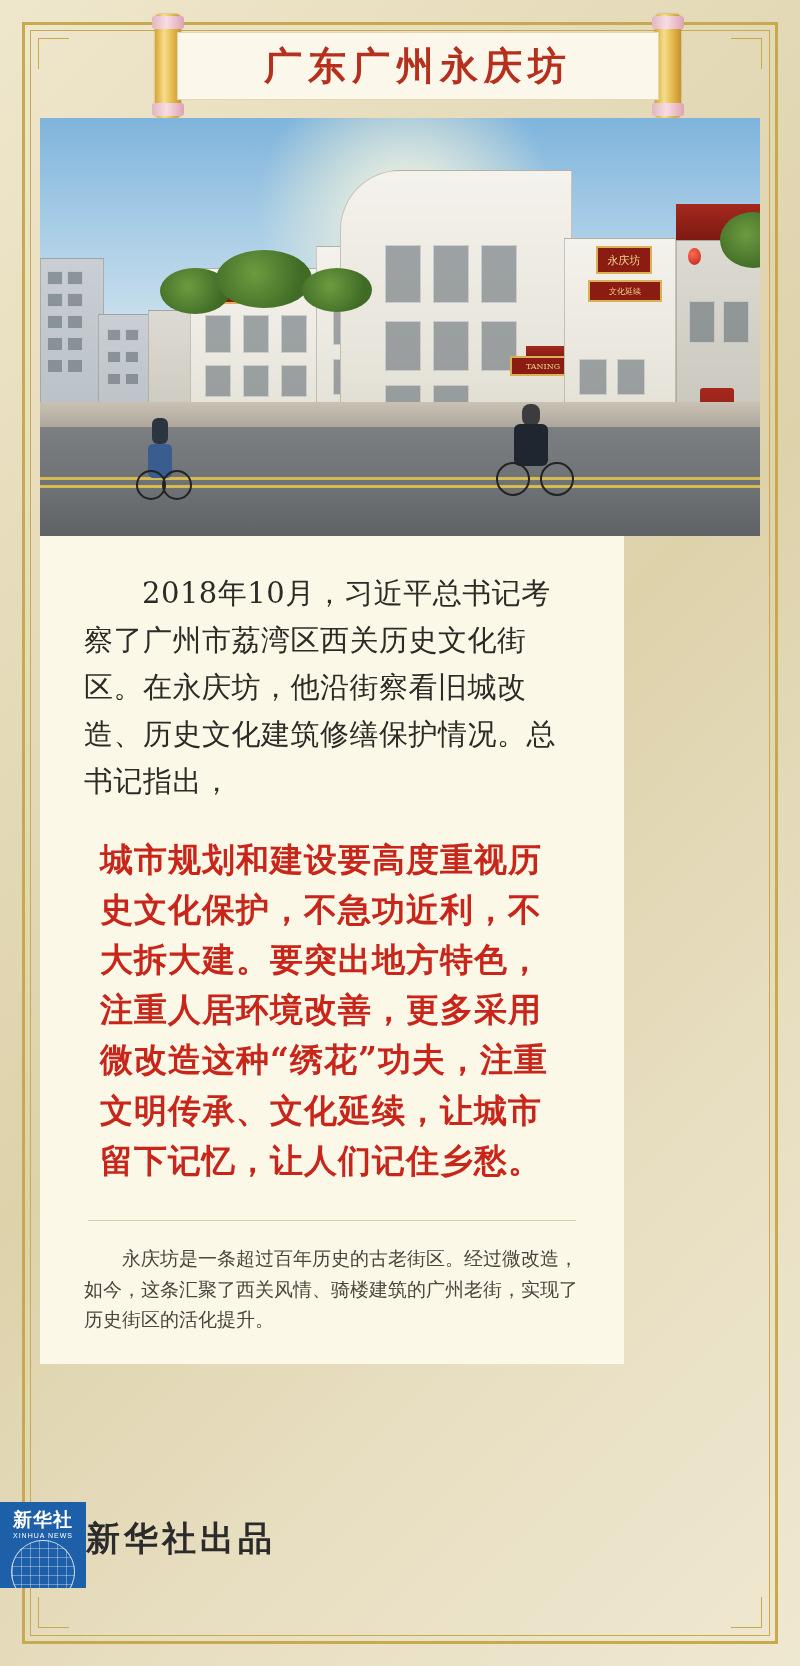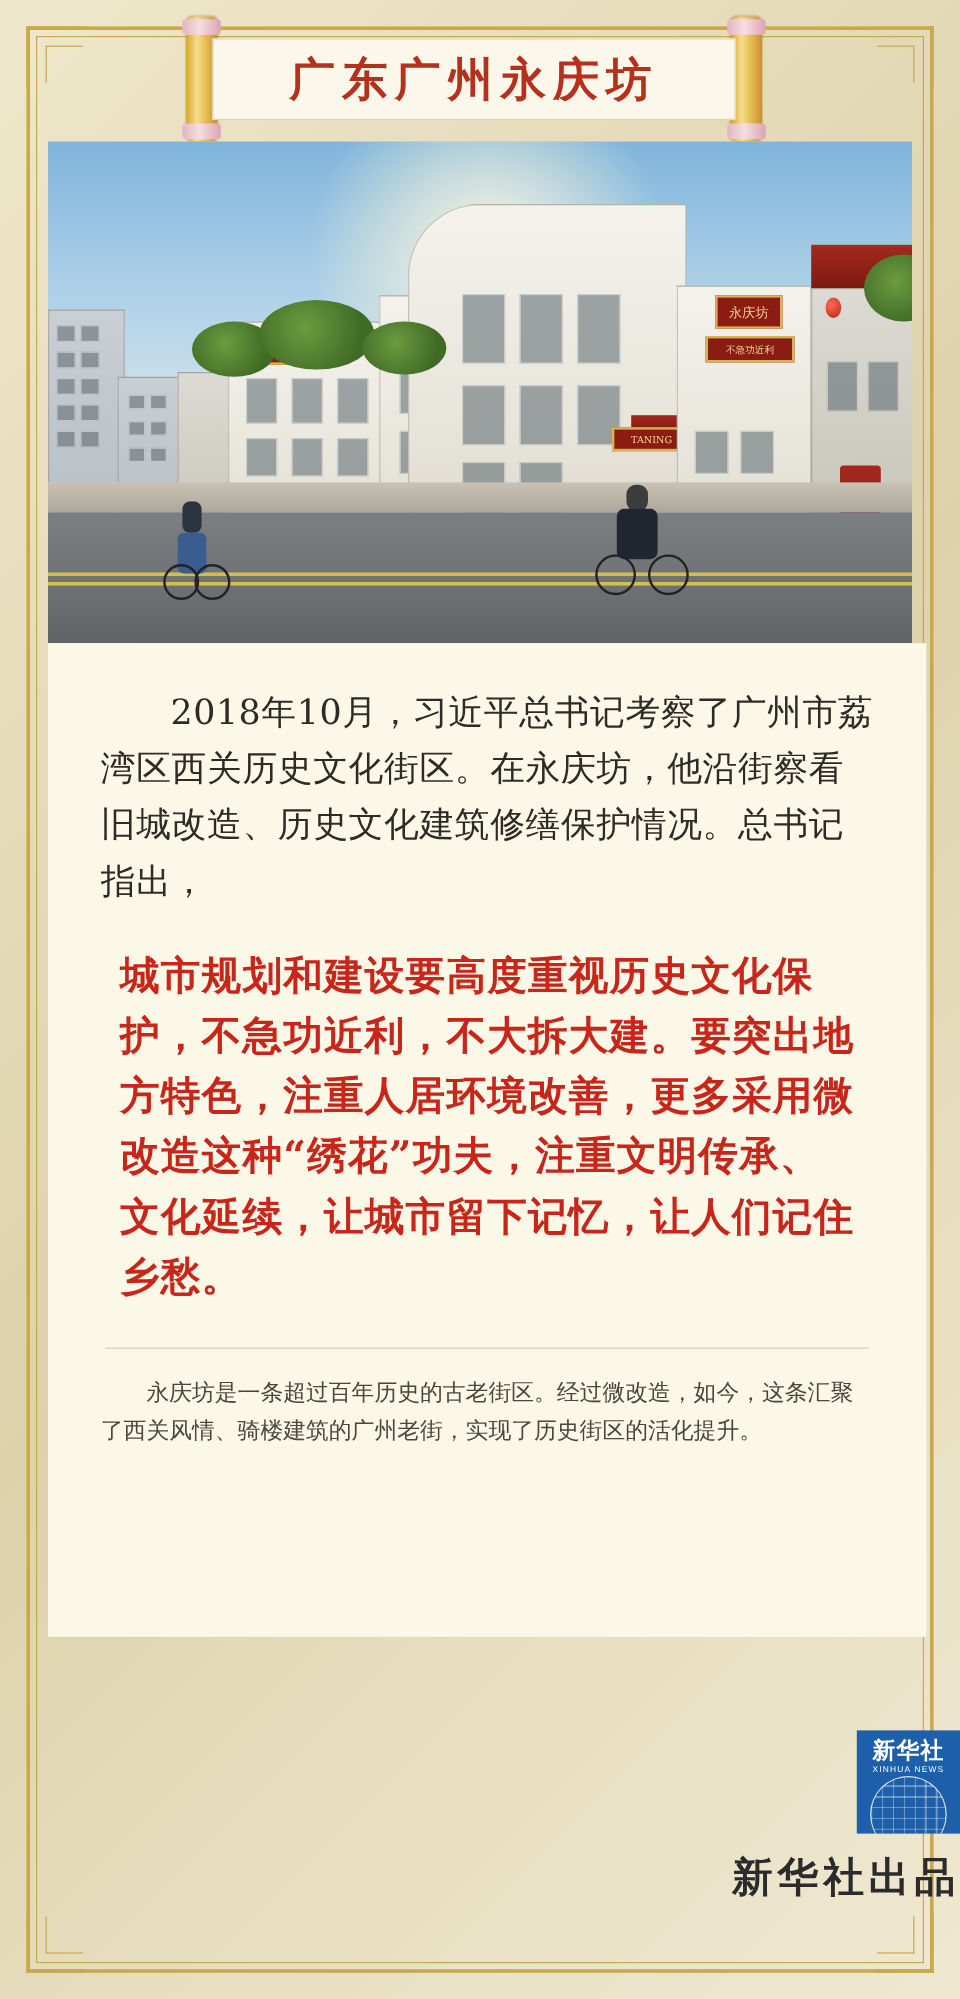--- a/index.html
+++ b/index.html
@@ -59,21 +59,21 @@
   .corner2.tl { left: 38px;  top: 38px;    border-right: none; border-bottom: none; }
   .corner2.tr { right: 38px; top: 38px;    border-left: none;  border-bottom: none; }
   .corner2.bl { left: 38px;  bottom: 38px; border-right: none; border-top: none; }
   .corner2.br { right: 38px; bottom: 38px; border-left: none;  border-top: none; }
 
   
   .title-wrap {
     position: absolute;
     left: 155px;
     top: 14px;
-    width: 480px;
+    width: 526px;
     height: 104px;
   }
   .scroll-rod {
     position: absolute;
     top: 0;
     width: 26px;
     height: 104px;
     border-radius: 5px;
     background: linear-gradient(90deg, #d7a62e 0%, #f6dd8e 35%, #e8c258 60%, #c9902a 100%);
     box-shadow: 0 0 2px rgba(120,80,10,0.5);
@@ -179,21 +179,21 @@
   }
   .wheel {
     position:absolute; border:2px solid #222; border-radius:50%;
   }
 
   
   .body-card {
     position: absolute;
     left: 40px;
     top: 536px;
-    width: 732px;
+    width: 584px;
     height: 828px;
     background: #fbf8e8;
     box-sizing: border-box;
     padding: 34px 44px 16px 44px;
   }
   .para-intro {
     font-family: "DejaVu Serif", "Liberation Serif", serif;
     font-size: 29px;
     line-height: 1.62;
     color: #2d2b26;
@@ -224,22 +224,21 @@
     margin: 0;
   }
 
   
   .footer {
     position: absolute;
     left: 0;
     right: 0;
     bottom: 78px;
     display: flex;
-    flex-direction: column;
-    align-items: flex-end;
+    align-items: flex-start;
   }
   .logo {
     width: 86px;
     height: 86px;
     background: #1d5fa8;
     display: flex;
     flex-direction: column;
     align-items: center;
     justify-content: flex-start;
     padding-top: 8px;
@@ -369,21 +368,21 @@
       <div class="win" style="left:92px;  top:214px; width:34px; height:40px;"></div>
     </div>
     <div class="shop-red" style="left:486px; top:228px; width:46px; height:14px;"></div>
     <div class="signboard" style="left:470px; top:238px; width:62px; height:16px; font-size:8px;">TANING</div>
 
     <div class="bld" style="left:524px; top:120px; width:110px; height:238px;">
       <div class="win" style="left:14px; top:120px; width:26px; height:34px;"></div>
       <div class="win" style="left:52px; top:120px; width:26px; height:34px;"></div>
     </div>
     <div class="signboard" style="left:556px; top:128px; width:52px; height:24px; font-size:11px;">永庆坊</div>
-    <div class="signboard" style="left:548px; top:162px; width:70px; height:18px; font-size:8px;">不急功近利</div>
+    <div class="signboard" style="left:548px; top:162px; width:70px; height:18px; font-size:8px;">文化延续</div>
     <div class="shop-red" style="left:636px; top:86px; width:84px; height:36px;"></div>
     <div class="bld dim" style="left:636px; top:122px; width:84px; height:236px;">
       <div class="win" style="left:12px; top:60px; width:24px; height:40px;"></div>
       <div class="win" style="left:46px; top:60px; width:24px; height:40px;"></div>
     </div>
     <div class="lantern" style="left:648px; top:130px;"></div>
     <div class="lantern" style="left:700px; top:130px;"></div>
     <div class="shop-red" style="left:660px; top:270px; width:34px; height:58px; border-radius:3px;"></div>
 
     <div class="green" style="left:120px; top:150px; width:70px; height:46px;"></div>

